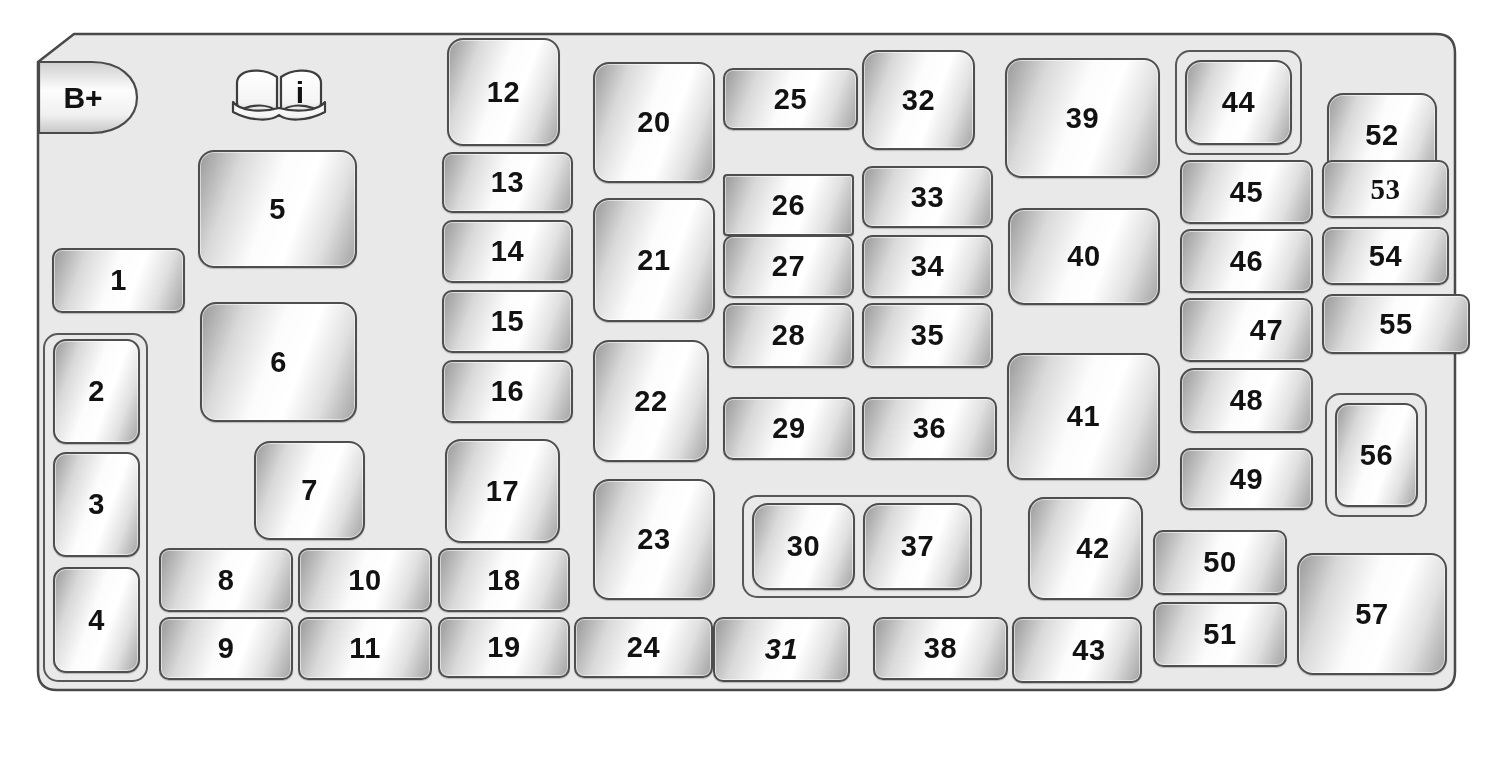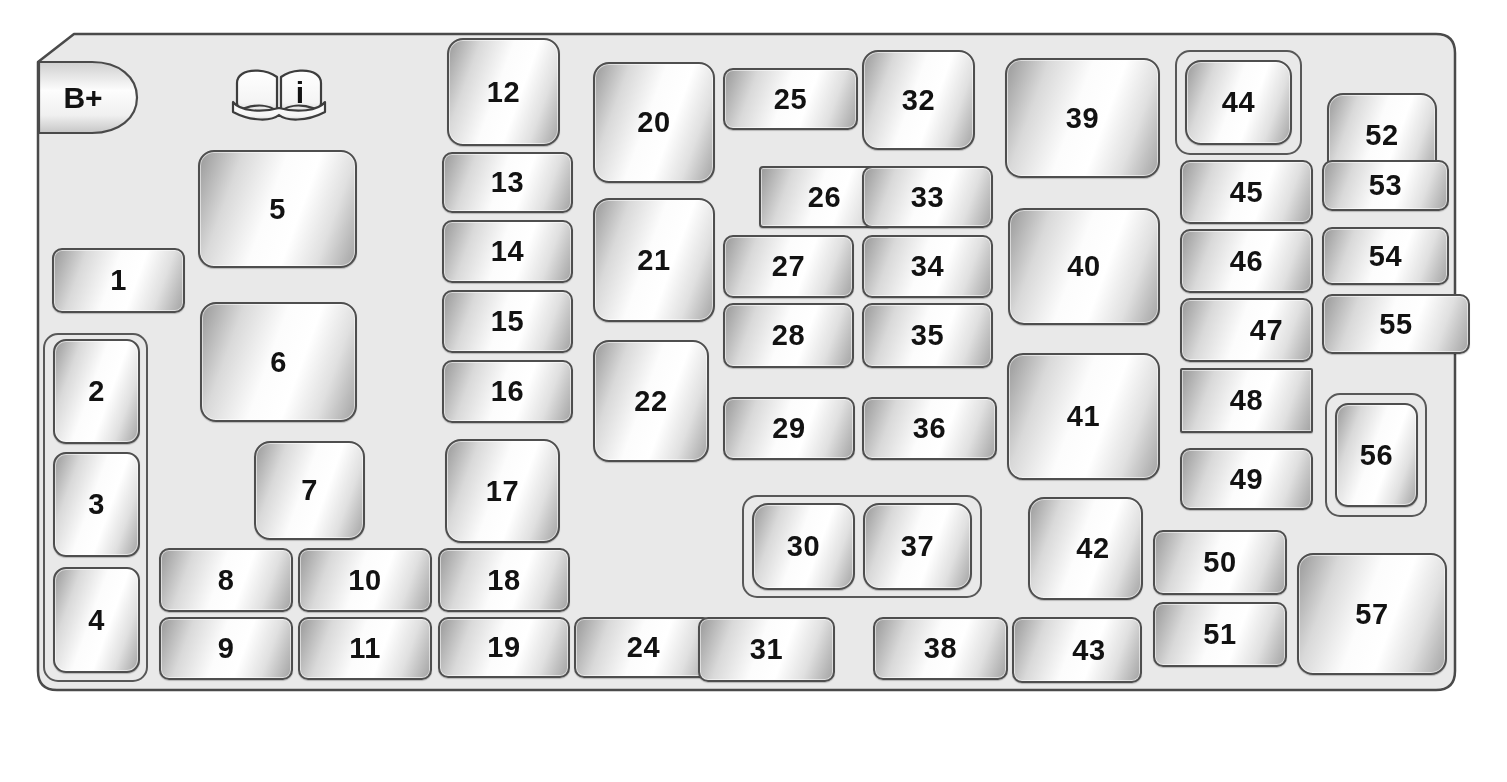--- a/index.html
+++ b/index.html
@@ -88,48 +88,49 @@
       <div class="fuse" style="left: 442px; top: 152px; width: 131px; height: 61px; border-radius: 10px;">13</div>
       <div class="fuse" style="left: 442px; top: 220px; width: 131px; height: 63px; border-radius: 10px;">14</div>
       <div class="fuse" style="left: 442px; top: 290px; width: 131px; height: 63px; border-radius: 10px;">15</div>
       <div class="fuse" style="left: 442px; top: 360px; width: 131px; height: 63px; border-radius: 10px;">16</div>
       <div class="fuse" style="left: 445px; top: 439px; width: 115px; height: 104px; border-radius: 16px;">17</div>
       <div class="fuse" style="left: 438px; top: 548px; width: 132px; height: 64px; border-radius: 10px;">18</div>
       <div class="fuse" style="left: 438px; top: 617px; width: 132px; height: 61px; border-radius: 10px;">19</div>
       <div class="fuse" style="left: 593px; top: 62px; width: 122px; height: 121px; border-radius: 16px;">20</div>
       <div class="fuse" style="left: 593px; top: 198px; width: 122px; height: 124px; border-radius: 16px;">21</div>
       <div class="fuse" style="left: 593px; top: 340px; width: 116px; height: 122px; border-radius: 16px;">22</div>
+      <div class="fuse" style="left: 593px; top: 479px; width: 122px; height: 121px; border-radius: 16px;">23</div>
       <div class="fuse" style="left: 574px; top: 617px; width: 139px; height: 61px; border-radius: 10px;">24</div>
       <div class="fuse" style="left: 723px; top: 68px; width: 135px; height: 62px; border-radius: 10px;">25</div>
-      <div class="fuse" style="left: 723px; top: 166px; width: 131px; height: 62px; border-radius: 4px; margin-left: 36px;">26</div>
+      <div class="fuse" style="left: 723px; top: 174px; width: 131px; height: 62px; border-radius: 4px;">26</div>
       <div class="fuse" style="left: 723px; top: 235px; width: 131px; height: 63px; border-radius: 10px;">27</div>
       <div class="fuse" style="left: 723px; top: 303px; width: 131px; height: 65px; border-radius: 10px;">28</div>
       <div class="fuse" style="left: 723px; top: 397px; width: 132px; height: 63px; border-radius: 10px;">29</div>
       <div class="fuse" style="left: 752px; top: 503px; width: 103px; height: 87px; border-radius: 16px;">30</div>
-      <div class="fuse" style="left: 698px; top: 617px; width: 137px; height: 65px; border-radius: 10px;">31</div>
+      <div class="fuse" style="left: 713px; top: 617px; width: 137px; height: 65px; border-radius: 10px; font-style: italic;">31</div>
       <div class="fuse" style="left: 862px; top: 50px; width: 113px; height: 100px; border-radius: 16px;">32</div>
       <div class="fuse" style="left: 862px; top: 166px; width: 131px; height: 62px; border-radius: 10px;">33</div>
       <div class="fuse" style="left: 862px; top: 235px; width: 131px; height: 63px; border-radius: 10px; text-align: center;">34</div>
       <div class="fuse" style="left: 862px; top: 303px; width: 131px; height: 65px; border-radius: 10px;">35</div>
       <div class="fuse" style="left: 862px; top: 397px; width: 135px; height: 63px; border-radius: 10px;">36</div>
       <div class="fuse" style="left: 863px; top: 503px; width: 109px; height: 87px; border-radius: 16px;">37</div>
       <div class="fuse" style="left: 873px; top: 617px; width: 135px; height: 63px; border-radius: 10px;">38</div>
       <div class="fuse" style="left: 1005px; top: 58px; width: 155px; height: 120px; border-radius: 16px;">39</div>
-      <div class="fuse" style="left: 1008px; top: 208px; width: 152px; height: 117px; border-radius: 16px;">40</div>
+      <div class="fuse" style="left: 1008px; top: 208px; width: 152px; height: 97px; border-radius: 16px;">40</div>
       <div class="fuse" style="left: 1007px; top: 353px; width: 153px; height: 127px; border-radius: 16px;">41</div>
       <div class="fuse" style="left: 1028px; top: 497px; width: 115px; height: 103px; border-radius: 16px; padding-left: 15px;">42</div>
       <div class="fuse" style="left: 1012px; top: 617px; width: 130px; height: 66px; border-radius: 10px; padding-left: 24px;">43</div>
       <div class="fuse" style="left: 1185px; top: 60px; width: 107px; height: 85px; border-radius: 16px;">44</div>
       <div class="fuse" style="left: 1180px; top: 160px; width: 133px; height: 64px; border-radius: 10px;">45</div>
       <div class="fuse" style="left: 1180px; top: 229px; width: 133px; height: 64px; border-radius: 10px;">46</div>
       <div class="fuse" style="left: 1180px; top: 298px; width: 133px; height: 64px; border-radius: 10px; padding-left: 40px;">47</div>
-      <div class="fuse" style="left: 1180px; top: 368px; width: 133px; height: 65px; border-radius: 2px;">48</div>
+      <div class="fuse" style="left: 1180px; top: 368px; width: 133px; height: 65px; border-radius: 14px;">48</div>
       <div class="fuse" style="left: 1180px; top: 448px; width: 133px; height: 62px; border-radius: 10px;">49</div>
       <div class="fuse" style="left: 1153px; top: 530px; width: 134px; height: 65px; border-radius: 10px;">50</div>
       <div class="fuse" style="left: 1153px; top: 602px; width: 134px; height: 65px; border-radius: 10px;">51</div>
       <div class="fuse" style="left: 1327px; top: 57px; width: 110px; height: 85px; border-radius: 16px; margin-top: 36px;">52</div>
-      <div class="fuse" style="left: 1322px; top: 160px; width: 127px; height: 51px; border-radius: 10px;">53</div>
+      <div class="fuse" style="left: 1322px; top: 160px; width: 127px; height: 58px; border-radius: 10px; font-family: Liberation Serif, serif;">53</div>
       <div class="fuse" style="left: 1322px; top: 227px; width: 127px; height: 58px; border-radius: 10px;">54</div>
       <div class="fuse" style="left: 1322px; top: 294px; width: 148px; height: 60px; border-radius: 10px;">55</div>
       <div class="fuse" style="left: 1335px; top: 403px; width: 83px; height: 104px; border-radius: 13px;">56</div>
       <div class="fuse" style="left: 1297px; top: 553px; width: 150px; height: 122px; border-radius: 16px;">57</div>
     </div>
 </div>
 
 </body></html>

